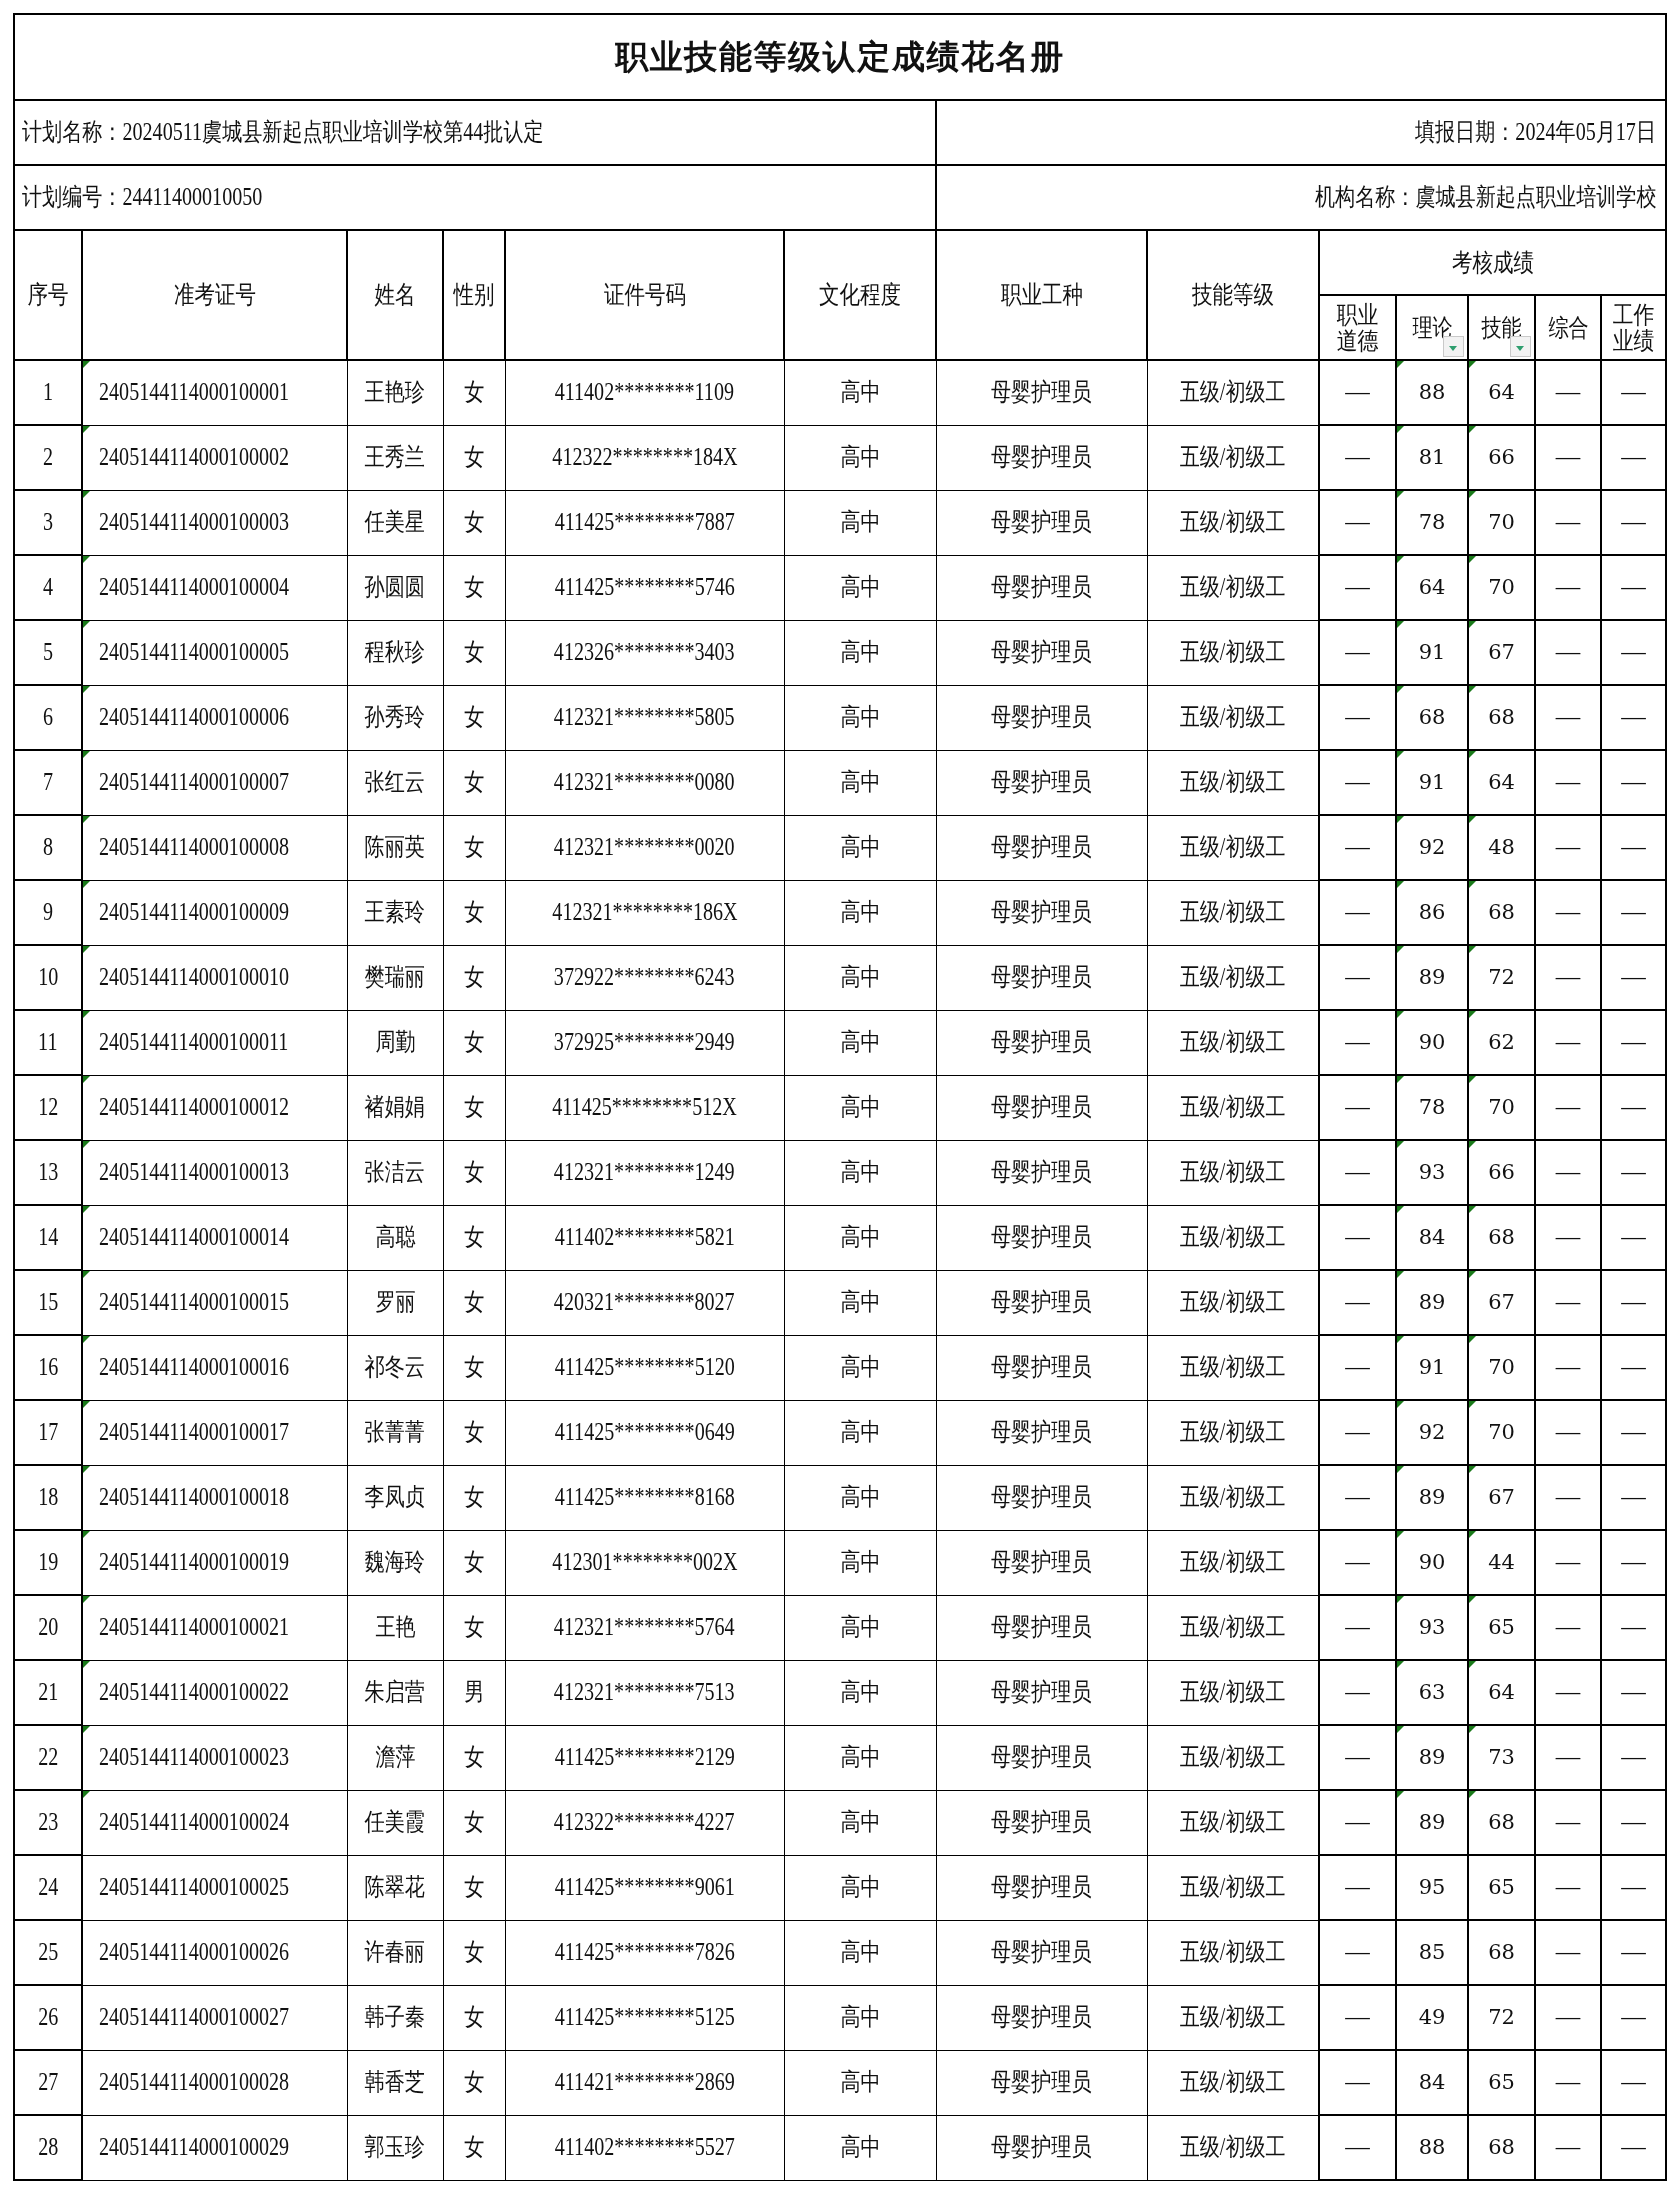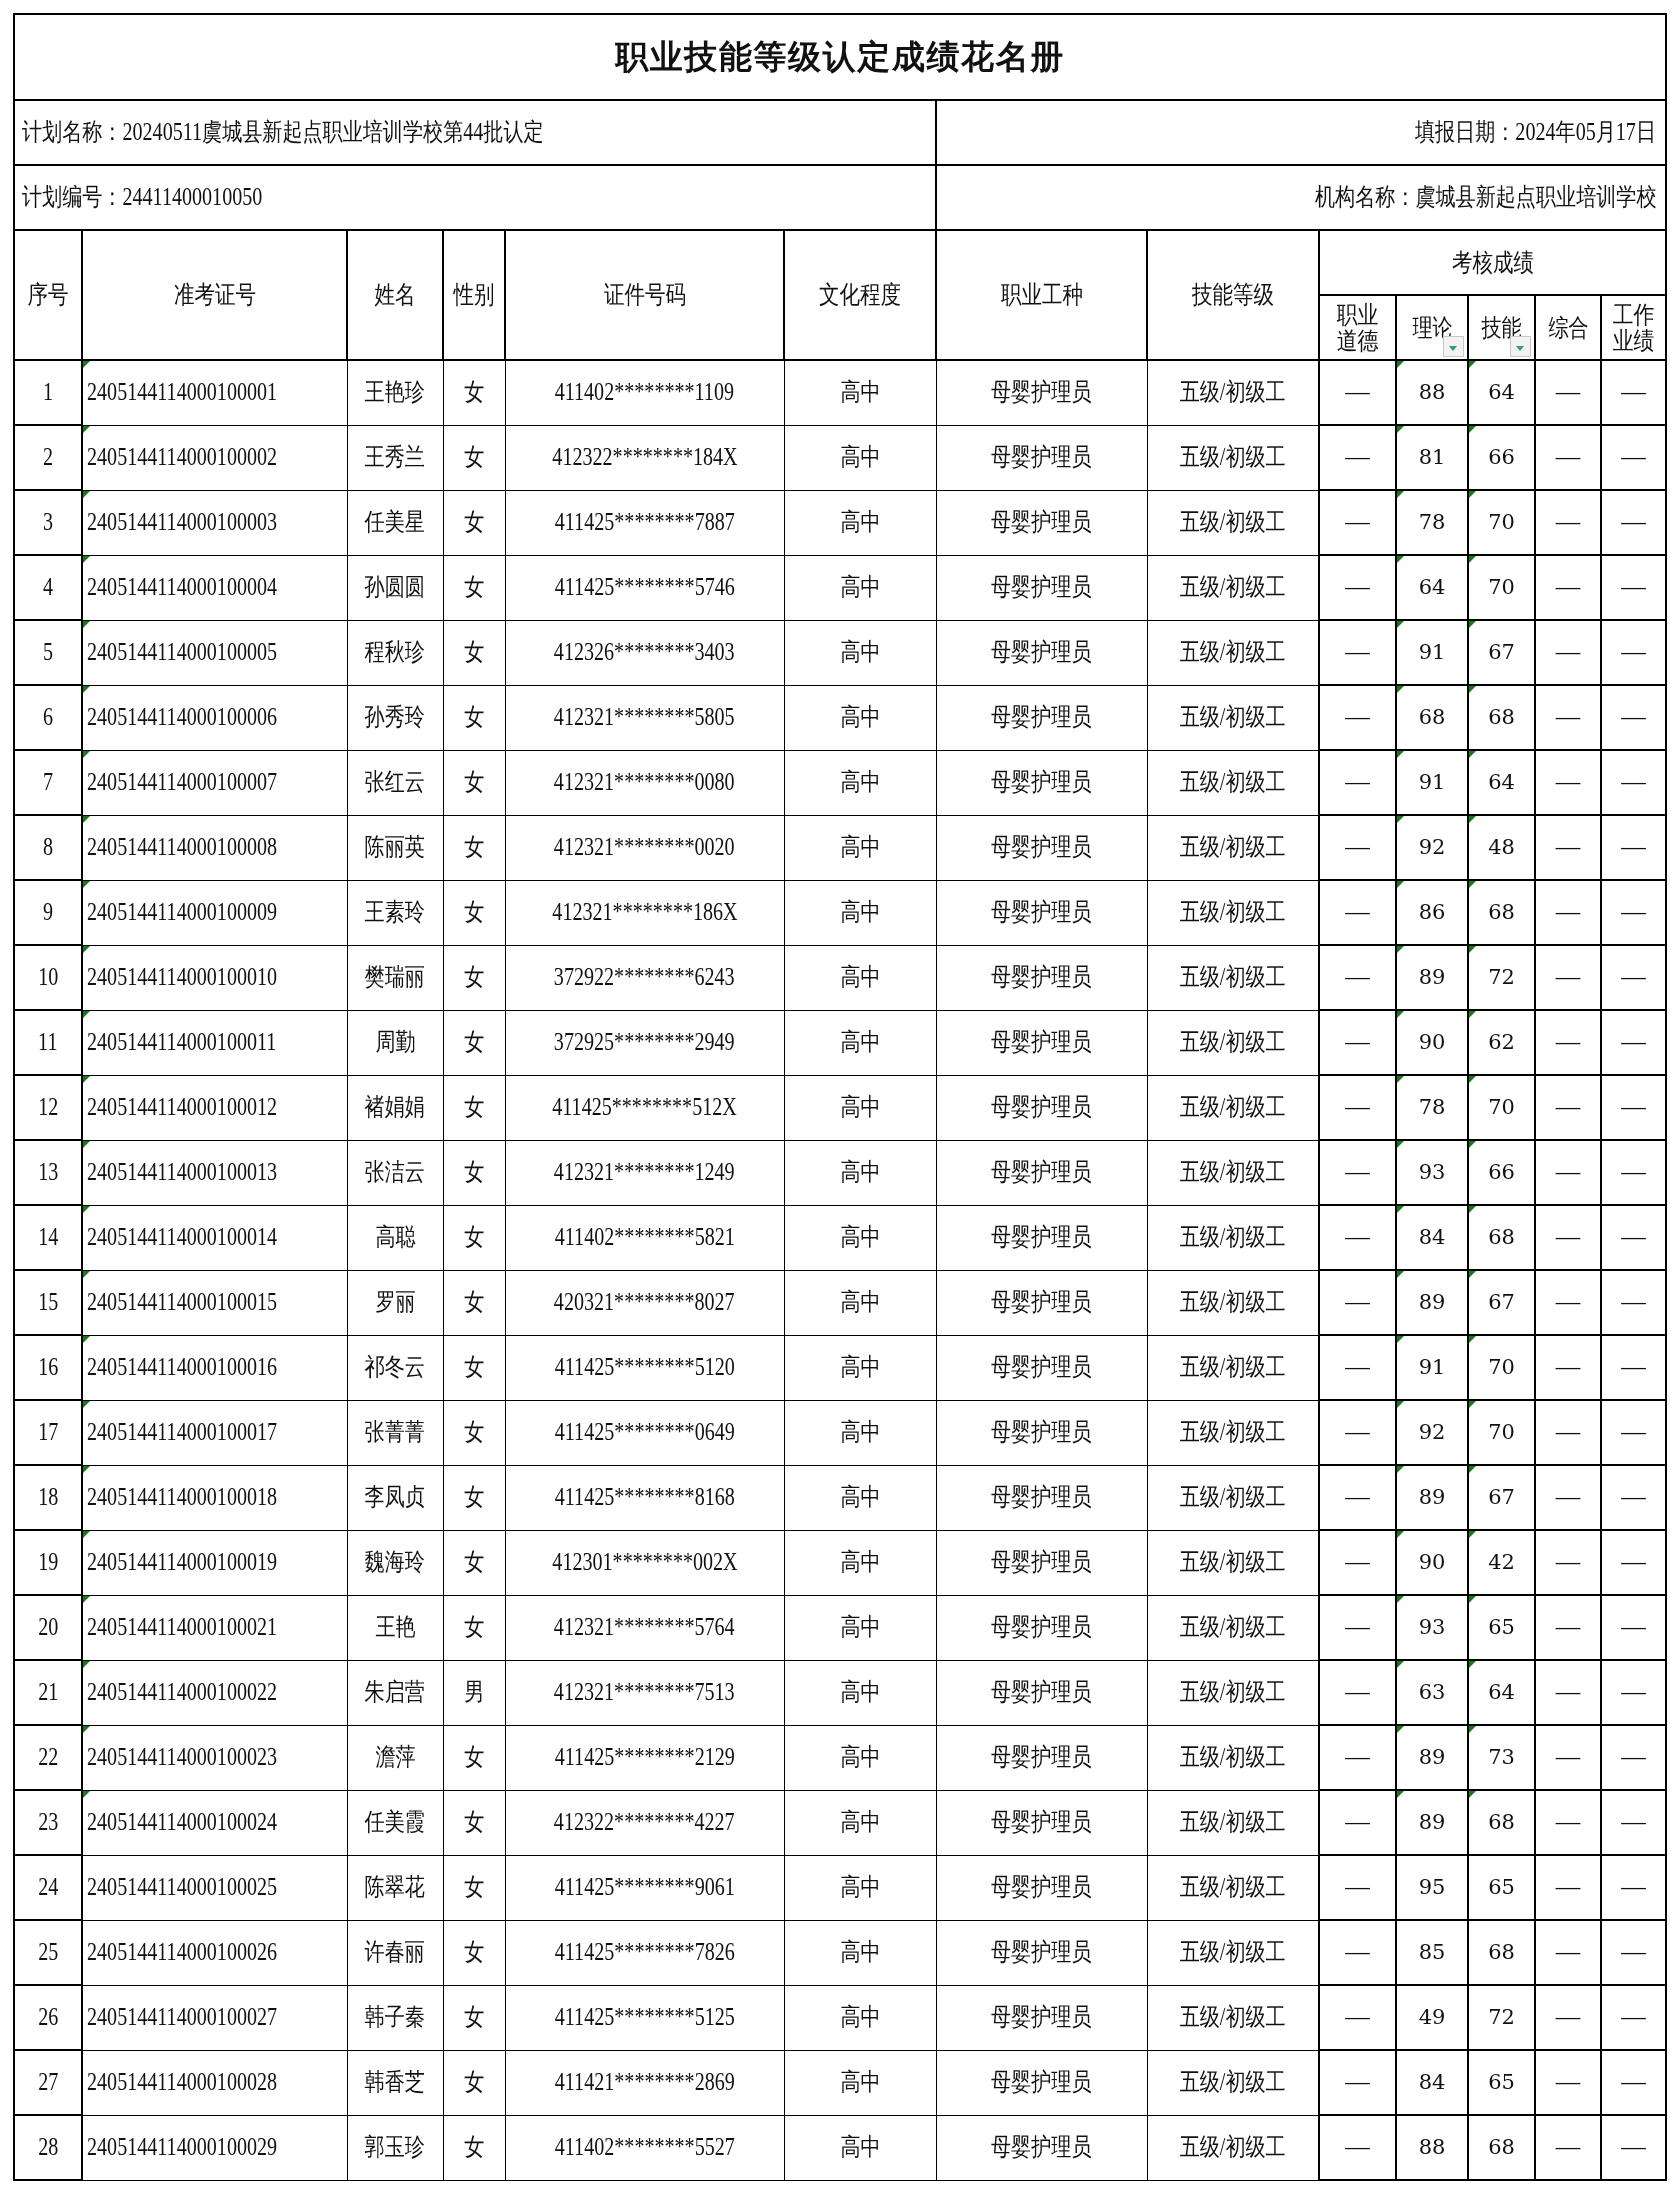--- a/index.html
+++ b/index.html
@@ -12,21 +12,21 @@
   td.thin { border-width:1.6px; }
   .title-cell { height:84px; font-family:"DejaVu Sans","Liberation Sans",sans-serif;
                 font-size:33px; font-weight:bold; letter-spacing:1.6px; }
   .info-cell { height:63px; font-size:24.5px; }
   .info-left { text-align:left; padding-left:6.5px; }
   .info-right { text-align:right; padding-right:9px; }
   .hdr { height:63px; font-size:25px;margin-left:24px; }
   .hdr2 { height:63px; font-size:24.5px; line-height:1.05; white-space:normal; }
   tr.data td { height:63px; }
   .narrow { display:inline-block; transform:scaleX(0.82); transform-origin:center; }
-  .id-left { text-align:left; padding-left:4px;margin-top:6px; }
+  .id-left { text-align:left; padding-left:16px;margin-top:6px; }
   .tri { position:absolute; left:0; top:0; width:0; height:0;
          border-top:7.4px solid #1a7a1a; border-right:7.4px solid transparent; }
   .dd { position:absolute; right:3.3px; bottom:1.6px; width:21px; height:21px; background:#f2f2f2;
         border:0.8px solid #c9c9c9; box-sizing:border-box; }
   .dd::after { content:""; position:absolute; left:5.7px; top:8.2px; border-left:4.9px solid transparent;
         border-right:4.9px solid transparent; border-top:5.7px solid #2e9e6e; }
   .score { font-family:"DejaVu Serif","Liberation Serif",serif; font-size:21px; }
 </style>
 </head>
 <body>
@@ -373,21 +373,21 @@
     <td><span class="narrow">19</span></td>
     <td class="thin id-left"><span class="tri mk"></span><span class="narrow" style="transform-origin:left">2405144114000100019</span></td>
     <td class="thin"><span class="narrow">魏海玲</span></td>
     <td class="thin"><span class="narrow">女</span></td>
     <td class="thin"><span class="narrow">412301********002X</span></td>
     <td class="thin"><span class="narrow">高中</span></td>
     <td class="thin"><span class="narrow">母婴护理员</span></td>
     <td class="thin"><span class="narrow">五级/初级工</span></td>
     <td><span>—</span></td>
     <td class="score"><span class="tri mk"></span><span>90</span></td>
-    <td class="score"><span class="tri mk"></span><span>42</span></td>
+    <td class="score"><span class="tri mk"></span><span>44</span></td>
     <td><span>—</span></td>
     <td><span>—</span></td>
   </tr>
 
   <tr class="data">
     <td><span class="narrow">20</span></td>
     <td class="thin id-left"><span class="tri mk"></span><span class="narrow" style="transform-origin:left">2405144114000100021</span></td>
     <td class="thin"><span class="narrow">王艳</span></td>
     <td class="thin"><span class="narrow">女</span></td>
     <td class="thin"><span class="narrow">412321********5764</span></td>

